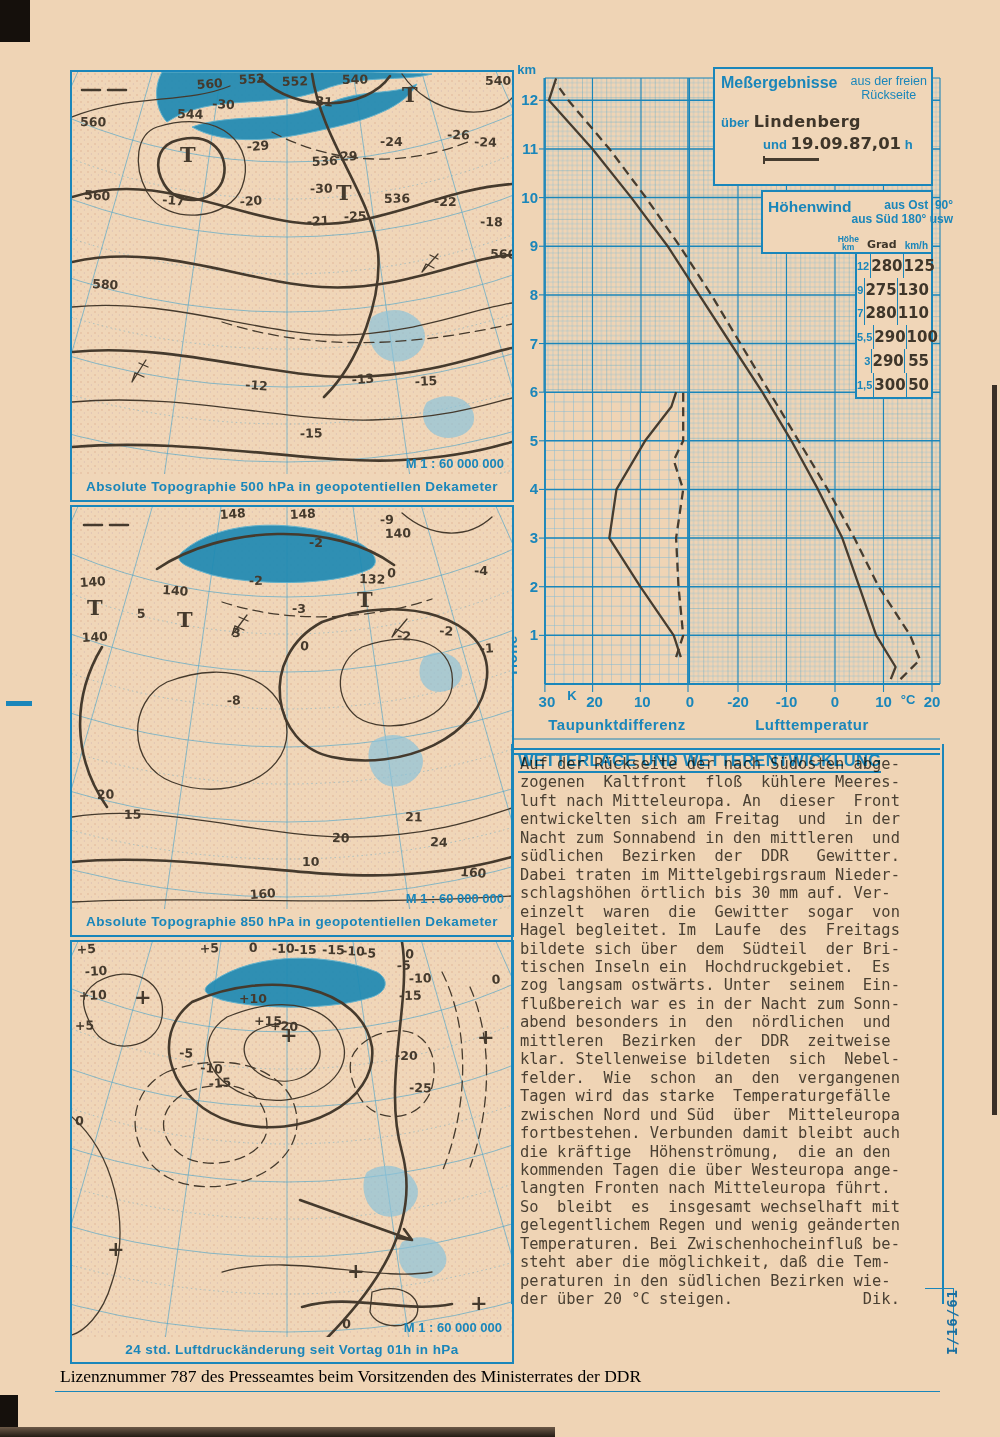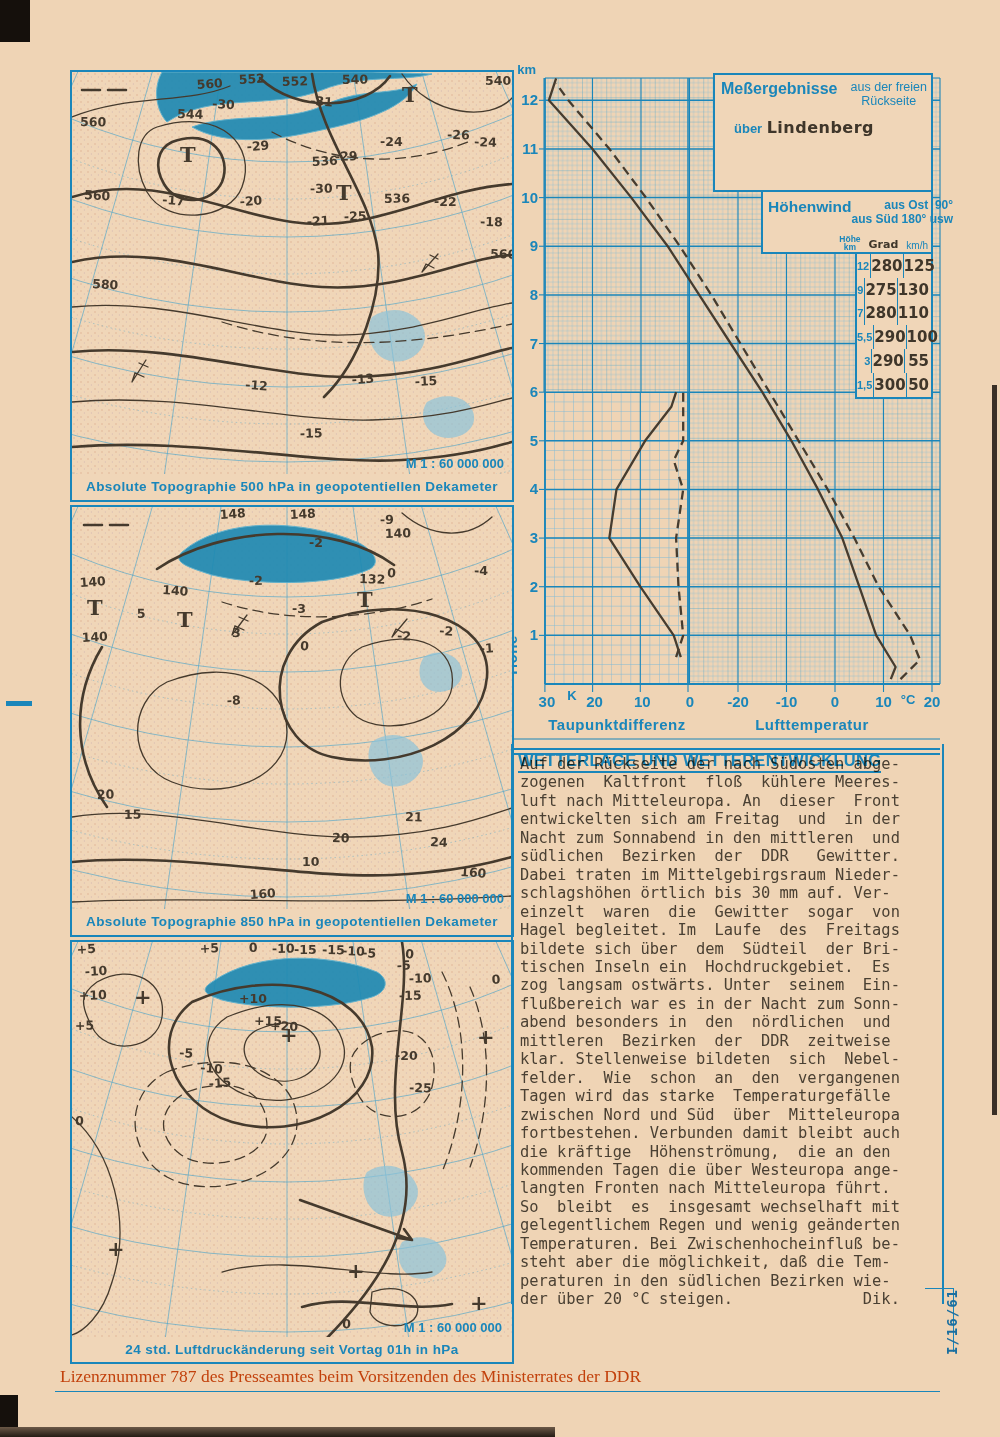--- a/index.html
+++ b/index.html
@@ -47,21 +47,21 @@
   .wc2{width:35px;text-align:right;font-size:15px;border-left:1.5px solid #1a86ba;align-self:stretch;display:flex;align-items:center;justify-content:flex-end;}
   .wc3{width:36px;text-align:left;font-size:15px;border-left:1.5px solid #1a86ba;align-self:stretch;display:flex;align-items:center;justify-content:flex-end;padding-right:2px;}
   
   #reportbox{position:absolute;left:511px;top:744px;width:429px;height:560px;
              border-left:2px solid #1a86ba;border-right:2px solid #1a86ba;z-index:2;}
   .dblline{position:absolute;left:511px;width:429px;height:0;border-top:2px solid #1a86ba;z-index:2;}
   #reporttitle{position:absolute;top:7px;left:5px;color:#1a86ba;font:bold 16.5px "Liberation Sans",sans-serif;
                border-bottom:2.5px solid #1a86ba;padding-bottom:1px;letter-spacing:.3px;mix-blend-mode:multiply;}
   #reportbody{margin:0;padding:11px 6px 0 7px;font:15.4px/18.45px "DejaVu Sans Mono",monospace;
               color:#4a4033;white-space:pre;}
-  #footer{position:absolute;left:60px;top:1366px;color:#c2410c;font:17.5px "Liberation Serif",serif;z-index:2;}
+  #footer{position:absolute;left:60px;top:1366px;color:#000000;font:17.5px "Liberation Serif",serif;z-index:2;}
   #footrule{position:absolute;left:55px;top:1391px;width:885px;border-top:1.5px solid #1a86ba;z-index:2;}
   #sidecode{position:absolute;left:944px;top:1270px;height:85px;writing-mode:vertical-rl;transform:rotate(180deg);
             color:#1b6fa0;font:bold 14px "DejaVu Sans Mono",monospace;z-index:2;letter-spacing:1px;}
   .brkt{position:absolute;border-color:#1a86ba;border-style:solid;border-width:0;z-index:2;}
 </style>
 </head>
 <body>
 
 <div id="page">
 
@@ -492,45 +492,51 @@
       <text x="932" y="707" class="blbl" text-anchor="middle">20</text>
       <text x="908" y="704" class="blbl2" text-anchor="middle">°C</text>
       <text x="617" y="730" class="bcap" text-anchor="middle">Taupunktdifferenz</text>
       <text x="812" y="730" class="bcap" text-anchor="middle">Lufttemperatur</text>
       <polyline points="890.8,679.1 895.6,667.0 876.2,635.4 859.3,586.7 842.3,538.1 818.0,489.4 791.4,440.8 762.3,392.2 730.7,343.5 699.2,294.9 667.7,246.2 631.3,197.6 592.5,149.0 548.9,100.3 556.1,78.4" class="curve"></polyline>
       <polyline points="900.5,679.1 919.9,659.7 910.2,635.4 878.6,586.7 854.4,538.1 827.7,489.4 798.6,440.8 769.5,392.2 740.4,343.5 711.3,294.9 679.8,246.2 645.9,197.6 609.5,149.0 568.3,100.3 556.1,83.3" class="curve curved"></polyline>
       <polyline points="680.8,657.2 673.7,635.4 640.3,586.7 609.3,538.1 616.5,489.4 645.1,440.8 671.3,406.8 676.1,392.2" class="curve"></polyline>
       <polyline points="676.1,657.2 683.2,635.4 678.5,586.7 676.1,538.1 683.2,489.4 673.7,460.3 683.2,440.8 683.2,392.2" class="curve curved"></polyline>
     </svg>
 
-  <div class="obox" style="left:713px;top:73px;width:216px;height:115px;">
+  <div class="obox" style="left:713px;top:67px;width:216px;height:115px;">
     <div style="display:flex;justify-content:space-between;padding:5px 4px 0 6px;">
       <span class="blue" style="font-weight:bold;font-size:16px;">Meßergebnisse</span>
       <span class="blue" style="font-weight:normal;font-size:12.5px;text-align:center;line-height:14px;">
         <span>aus der freien</span><br>
         <span>Rückseite</span>
       </span>
     </div>
-    <div style="padding:10px 0 0 19px;">
+    <div style="padding:10px 0 0 6px;">
       <span class="blue" style="font-weight:bold;font-size:13px;">über</span>
       <span class="stamp" style="font-size:16px;letter-spacing:.5px;">Lindenberg</span>
+    </div>
+    <div style="padding:3px 0 0 48px;font-size:13px;">
+      <span class="blue" style="font-weight:bold;">und</span>
+      <span class="stamp" style="font-size:16.5px;">19.09.87,01</span>
+      <span class="blue" style="font-weight:bold;">h</span>
+      <span class="lineSample"><i></i></span>
     </div>
   </div>
 
   <div class="obox" style="left:761px;top:190px;width:168px;height:60px;">
     <div style="display:flex;justify-content:space-between;padding:6px 3px 0 5px;">
       <span class="blue" style="font-weight:bold;font-size:15.5px;">Höhenwind</span>
       <span class="blue" style="font-weight:bold;font-size:12px;line-height:14px;text-align:right;white-space:pre;"><span>aus Ost  90°</span><br><span>aus Süd 180° usw</span></span>
     </div>
     <div style="position:absolute;right:3px;bottom:1px;display:flex;align-items:flex-end;gap:8px;">
       <span class="blue" style="font-size:8.5px;font-weight:bold;line-height:8px;text-align:center;">
         <span>Höhe</span><br><span>km</span>
       </span>
       <span class="stamp" style="font-size:11px;">Grad</span>
-      <span class="blue" style="font-size:10px;font-weight:normal;">km/h</span>
+      <span class="blue" style="font-size:10px;font-weight:bold;">km/h</span>
     </div>
   </div>
 
   <div class="obox" style="left:855px;top:252px;width:74px;height:143px;" id="windtable">
       <div class="windrow">
         <span class="wc1">12</span>
         <span class="wc2 stamp">280</span>
         <span class="wc3 stamp">125</span>
       </div>
       <div class="windrow">

